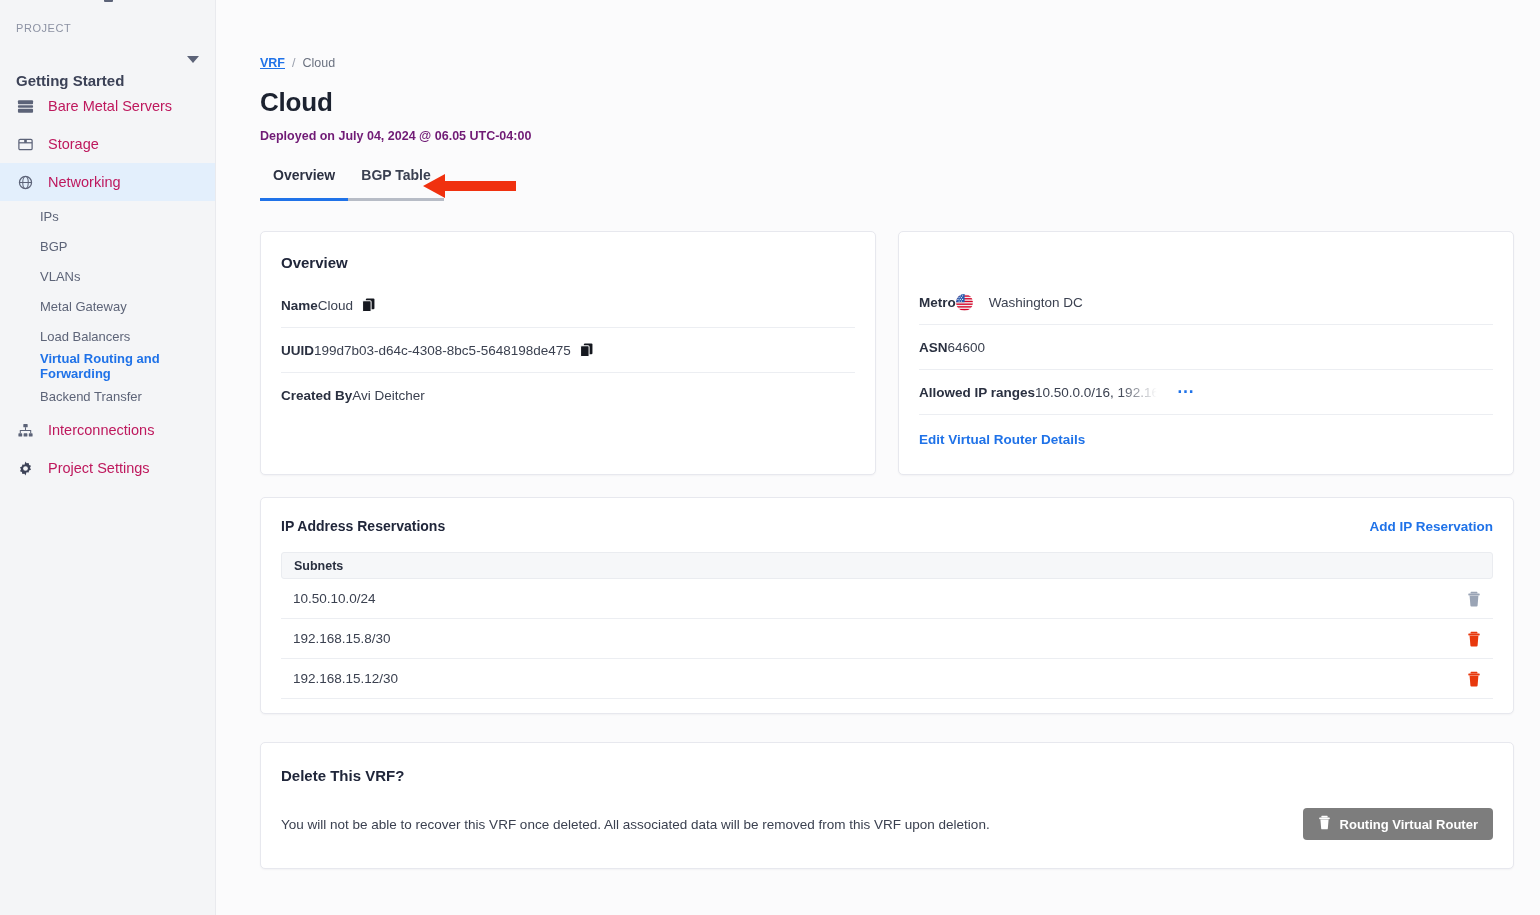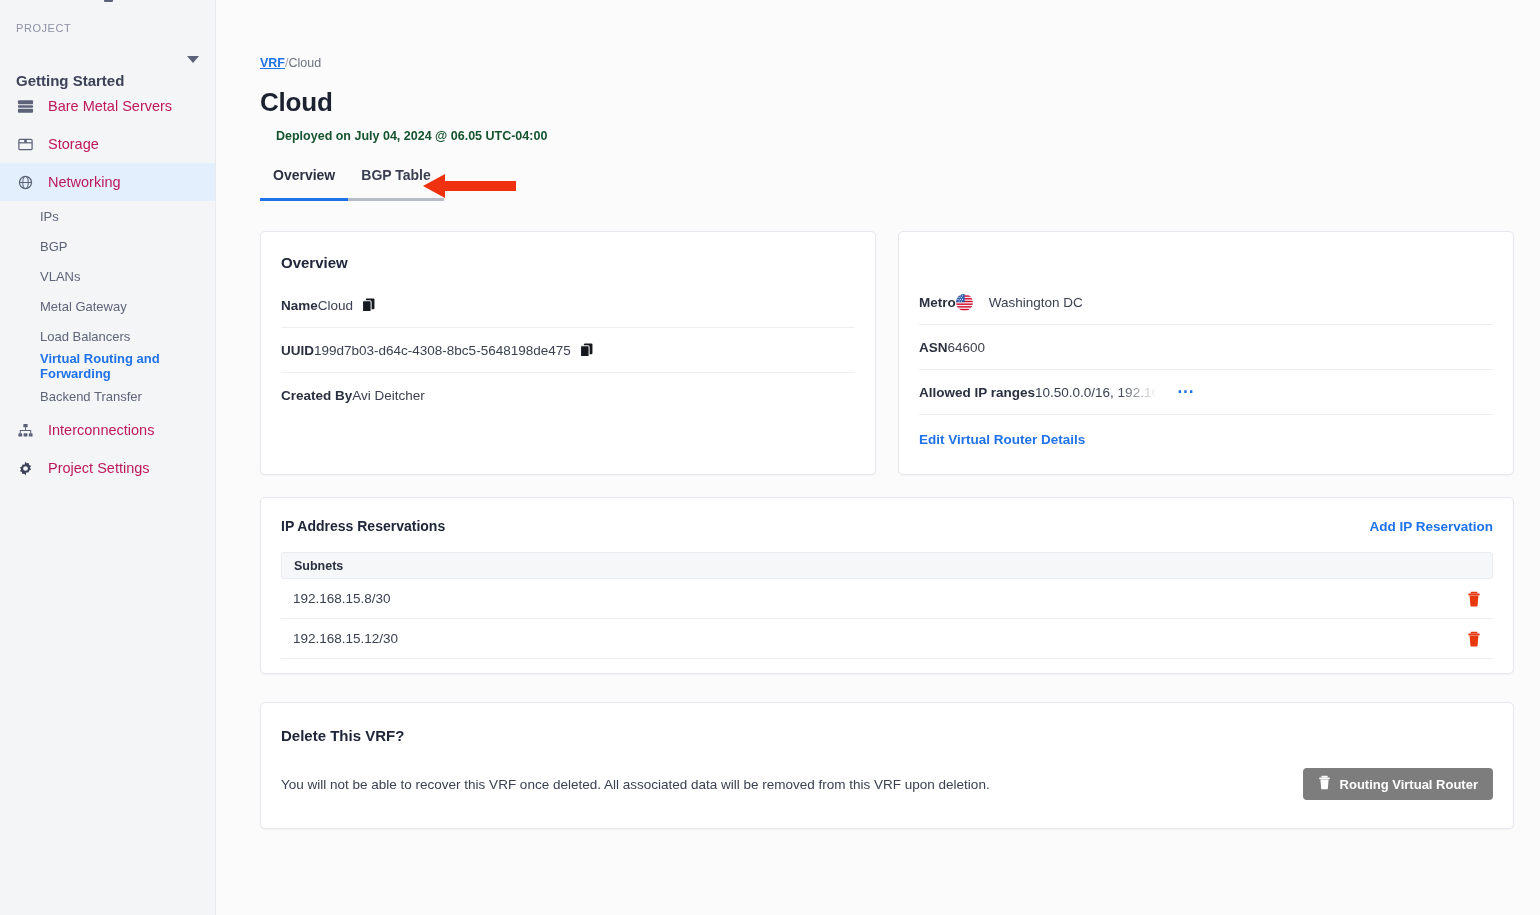--- a/index.html
+++ b/index.html
@@ -47,29 +47,29 @@
                    align-items: center; justify-content: center; color: #5c6378; }
   .sub-item {
     height: 30px; display: flex; align-items: center;
     padding-left: 40px; font-size: 13px; color: #5d6478; cursor: pointer;
   }
   .sub-item.current { color: #1f72e8; font-weight: 700; }
 
   
   .main { flex: 1; height: 915px; overflow: hidden; background: #fbfbfc;
           padding: 0 26px 0 44px; }
-  .crumb { display: flex; align-items: center; font-size: 12.5px;
+  .crumb { display: flex; align-items: center; gap: 7px; font-size: 12.5px;
            padding-top: 56px; color: #6b7280; }
   .crumb a { color: #1f72e8; text-decoration: underline; font-weight: 700; cursor: pointer; }
   .crumb .sep { color: #9aa0ad; }
   .crumb .cur { color: #6b7280; }
 
   .page-title { font-size: 26px; font-weight: 700; color: #1c2230;
                 margin-top: 17px; letter-spacing: -0.2px; }
-  .deployed { font-size: 12.5px; color: #14532d; margin-top: 11px; font-weight: 600; margin-left: 16px; }
+  .deployed { font-size: 12.5px; color: #701a75; margin-top: 11px; font-weight: 600; }
 
   .tabs { display: flex; margin-top: 24px; position: relative; height: 34px; }
   .tab { font-size: 14px; font-weight: 700; color: #2c3142;
          padding: 0 13px 10px 13px; cursor: pointer; position: relative; }
   .tab.inactive { font-weight: 700; color: #3a4051; }
   .tab::after { content: ""; position: absolute; left: 0; right: 0; bottom: 0;
                 height: 3px; background: #b7bcc6; }
   .tab.active::after { background: #1f72e8; }
 
   .arrow-ann { position: absolute; left: 163px; top: 7px;
@@ -333,20 +333,30 @@
     </div>
 
     <section class="card full">
       <div class="tbl-head">
         <h3>IP Address Reservations</h3>
         <a class="add-link">Add IP Reservation</a>
       </div>
 
       <div class="subhdr">Subnets</div>
 
+      <div class="trow">
+        <span>10.50.10.0/24</span>
+        <span class="trash-btn">
+          <svg width="14" height="16" viewBox="0 0 14 16">
+              <rect x="3.6" y="0.8" width="6.8" height="1.7" rx=".5" fill="#9aa4b5"></rect>
+              <rect x="1.3" y="2.5" width="11.4" height="1.9" rx=".6" fill="#9aa4b5"></rect>
+              <path d="M2.6 4.7h8.8l-.8 9.8a1 1 0 0 1-1 .9H4.4a1 1 0 0 1-1-.9z" fill="#9aa4b5"></path>
+            </svg>
+        </span>
+      </div>
 
       <div class="trow">
         <span>192.168.15.8/30</span>
         <span class="trash-btn">
           <svg width="14" height="16" viewBox="0 0 14 16">
               <rect x="3.6" y="0.8" width="6.8" height="1.7" rx=".5" fill="#e8380d"></rect>
               <rect x="1.3" y="2.5" width="11.4" height="1.9" rx=".6" fill="#e8380d"></rect>
               <path d="M2.6 4.7h8.8l-.8 9.8a1 1 0 0 1-1 .9H4.4a1 1 0 0 1-1-.9z" fill="#e8380d"></path>
             </svg>
         </span>

